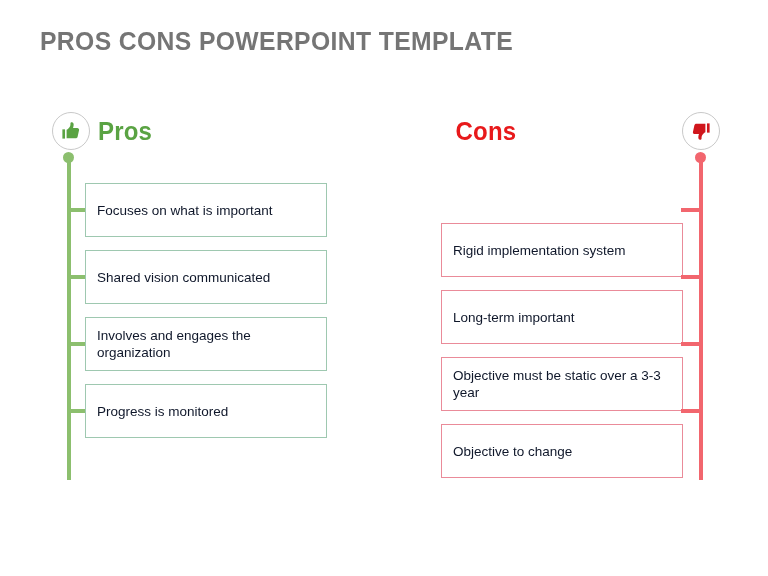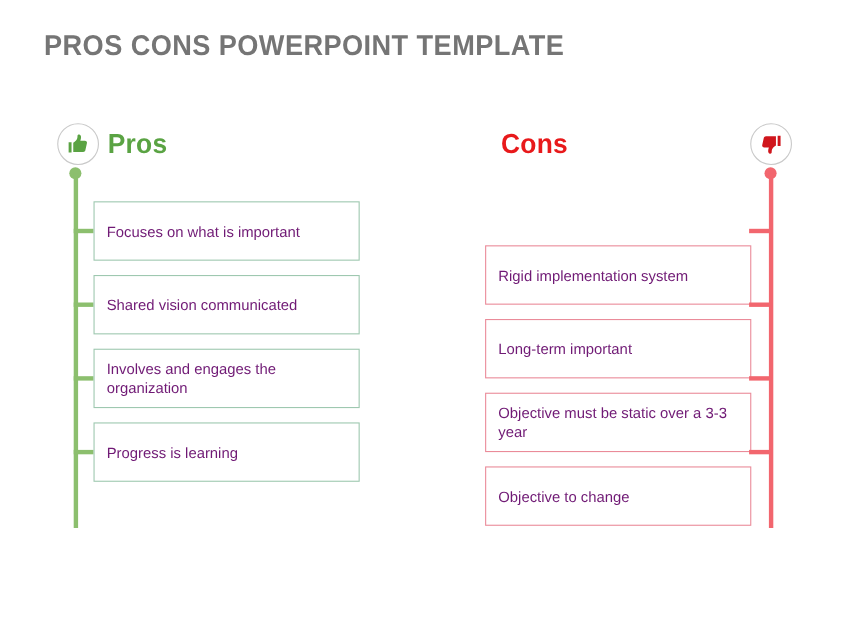--- a/index.html
+++ b/index.html
@@ -137,21 +137,21 @@
   .row-cons .item-box {
     left: 0px;
     width: 242px;
     border: 1.2px solid #ea8b99;
     margin-top: 40px;
   }
   .item-text {
     font-family: "Liberation Sans", sans-serif;
     font-size: 13.5px;
     line-height: 17px;
-    color: #701a75;
+    color: #0f172a;
   }
 </style>
 </head>
 <body>
 
 <div class="slide">
 
   <div class="slide-title">PROS CONS POWERPOINT TEMPLATE</div>
 
   <div class="head-badge" id="pros-badge">
@@ -190,21 +190,21 @@
   </div>
   <div class="row row-pros" style="top:317px">
     <div class="stub"></div>
     <div class="item-box">
       <span class="item-text">Involves and engages the organization</span>
     </div>
   </div>
   <div class="row row-pros" style="top:384px">
     <div class="stub"></div>
     <div class="item-box">
-      <span class="item-text">Progress is learning</span>
+      <span class="item-text">Progress is monitored</span>
     </div>
   </div>
 
   <div class="row row-cons" style="top:183px">
     <div class="stub"></div>
     <div class="item-box">
       <span class="item-text">Rigid implementation system</span>
     </div>
   </div>
   <div class="row row-cons" style="top:250px">

